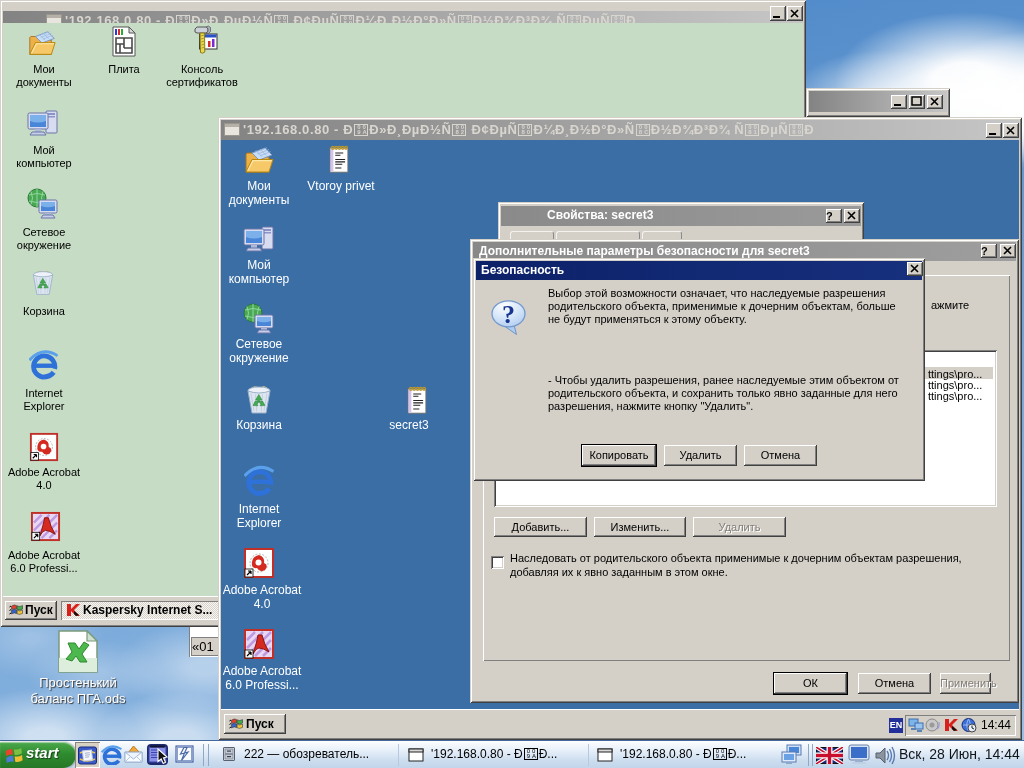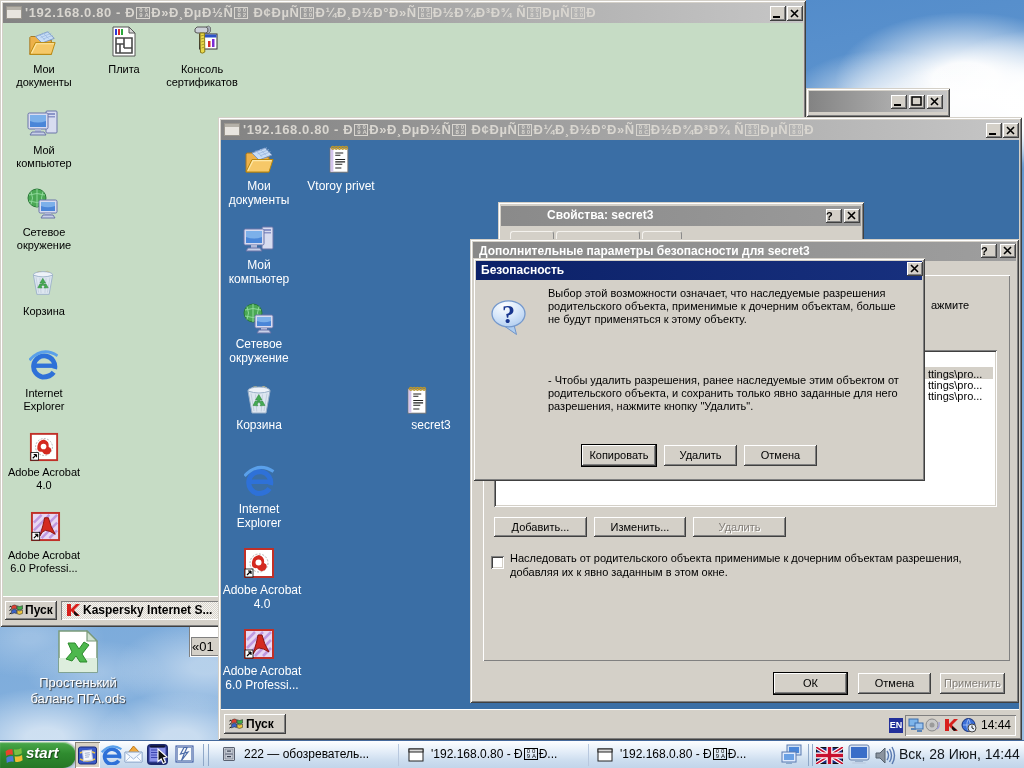--- a/index.html
+++ b/index.html
@@ -57,21 +57,21 @@
       </svg></div>
   <div class="abs tbtn" style="left:103px;top:7px;width:16px;height:14px;"><svg width="16" height="14">
         <rect x="3" y="2" width="9" height="8" fill="none" stroke="#000" stroke-width="1.5"></rect>
       </svg></div>
   <div class="abs tbtn" style="left:121px;top:7px;width:16px;height:14px;"><svg width="16" height="14">
         <path d="M4 3 L11 10 M11 3 L4 10" stroke="#000" stroke-width="1.6"></path>
       </svg></div>
 </div>
 
 <div class="abs win" style="left:0;top:0;width:806px;height:627px;">
-  <div class="abs ttl" style="left:3px;top:3px;width:800px;height:22px;line-height:20px;">
+  <div class="abs ttl" style="left:3px;top:11px;width:800px;height:22px;line-height:20px;padding-left:40px;">
     <span style="display:inline-block;width:16px;height:13px;background:#e8e5df;border:1px solid #9a968e;vertical-align:-2px;margin:0 3px 0 3px;"><span style="display:block;height:3px;background:#b5b1a8;"></span></span>'192.168.0.80 - Ð<span class="mb"><i>00</i><i>9A</i></span>Ð»Ð¸ÐµÐ½Ñ<span class="mb"><i>00</i><i>82</i></span> Ð¢ÐµÑ<span class="mb"><i>00</i><i>80</i></span>Ð¼Ð¸Ð½Ð°Ð»Ñ<span class="mb"><i>00</i><i>8C</i></span>Ð½Ð¾Ð³Ð¾ Ñ<span class="mb"><i>00</i><i>81</i></span>ÐµÑ<span class="mb"><i>00</i><i>80</i></span>Ð
   </div>
   <div class="abs tbtn" style="left:770px;top:6px;width:16px;height:15px;"><svg width="16" height="15">
         <rect x="3" y="10" width="7" height="2" fill="#000"></rect>
       </svg></div>
   <div class="abs tbtn" style="left:787px;top:6px;width:16px;height:15px;"><svg width="16" height="15">
         <path d="M4 4 L11 11 M11 4 L4 11" stroke="#000" stroke-width="1.6"></path>
       </svg></div>
 
   <div class="abs" id="gdesk" style="left:3px;top:23px;width:800px;height:573px;background:#c6dcc5;overflow:hidden;">
@@ -164,21 +164,21 @@
   <div class="abs btn" style="left:124px;top:278px;width:92px;height:20px;line-height:20px;">Изменить...</div>
   <div class="abs btnd" style="left:223px;top:278px;width:93px;height:20px;line-height:20px;">Удалить</div>
 
   <div class="abs sunk" style="left:21px;top:317px;width:13px;height:13px;"></div>
   <div class="abs" style="left:40px;top:312px;width:480px;font-size:11px;line-height:14px;color:#000;">Наследовать от родительского объекта применимые к дочерним объектам разрешения, добавляя их к явно заданным в этом окне.</div>
 
   <div class="abs" style="left:303px;top:433px;width:75px;height:23px;border:1px solid #000;">
       <div class="btn" style="width:100%;height:100%;line-height:21px;">ОК</div>
     </div>
   <div class="abs btn" style="left:388px;top:434px;width:73px;height:21px;line-height:21px;">Отмена</div>
-  <div class="abs btnd" style="left:470px;top:434px;width:65px;height:21px;line-height:21px;">Применить</div>
+  <div class="abs btnd" style="left:470px;top:434px;width:51px;height:21px;line-height:21px;">Применить</div>
 </div>
 
 <div class="abs win" style="left:473px;top:258px;width:452px;height:223px;">
   <div class="abs dttl" style="left:3px;top:3px;width:446px;height:19px;line-height:19px;background:linear-gradient(90deg,#0c2168,#17307e);"><span style="margin-left:5px;">Безопасность</span></div>
   <div class="abs tbtn" style="left:434px;top:4px;width:16px;height:14px;"><svg width="16" height="14">
         <path d="M4 3 L11 10 M11 3 L4 10" stroke="#000" stroke-width="1.6"></path>
       </svg></div>
   <svg class="abs" style="left:18px;top:42px;" width="36" height="36" viewBox="0 0 36 36">
     <defs>
         <radialGradient id="qg" cx="0.38" cy="0.2" r="1">
@@ -542,21 +542,21 @@
     </svg>
   <div class="lbl lb" style="left:0px;top:197px;width:82px;">Сетевое
 окружение</div>
   <svg class="abs" style="left:25px;top:244px;" width="32" height="32" viewBox="0 0 32 32">
       <use href="#recycle"></use>
     </svg>
   <div class="lbl lb" style="left:0px;top:278px;width:82px;">Корзина</div>
   <svg class="abs" style="left:189px;top:246px;" width="20" height="30" viewBox="0 0 21 32">
       <use href="#notepad"></use>
     </svg>
-  <div class="lbl lb" style="left:172px;top:278px;width:82px;">secret3</div>
+  <div class="lbl lb" style="left:150px;top:278px;width:82px;">secret3</div>
   <svg class="abs" style="left:26px;top:325px;" width="32" height="32" viewBox="0 0 32 32">
       <use href="#iebig"></use>
     </svg>
   <div class="lbl lb" style="left:0px;top:362px;width:82px;">Internet
 Explorer</div>
   <svg class="abs" style="left:25px;top:407px;" width="32" height="32" viewBox="0 0 32 32">
       <use href="#acro4"></use>
     </svg>
   <div class="lbl lb" style="left:0px;top:443px;width:88px;">Adobe Acrobat
 4.0</div>

